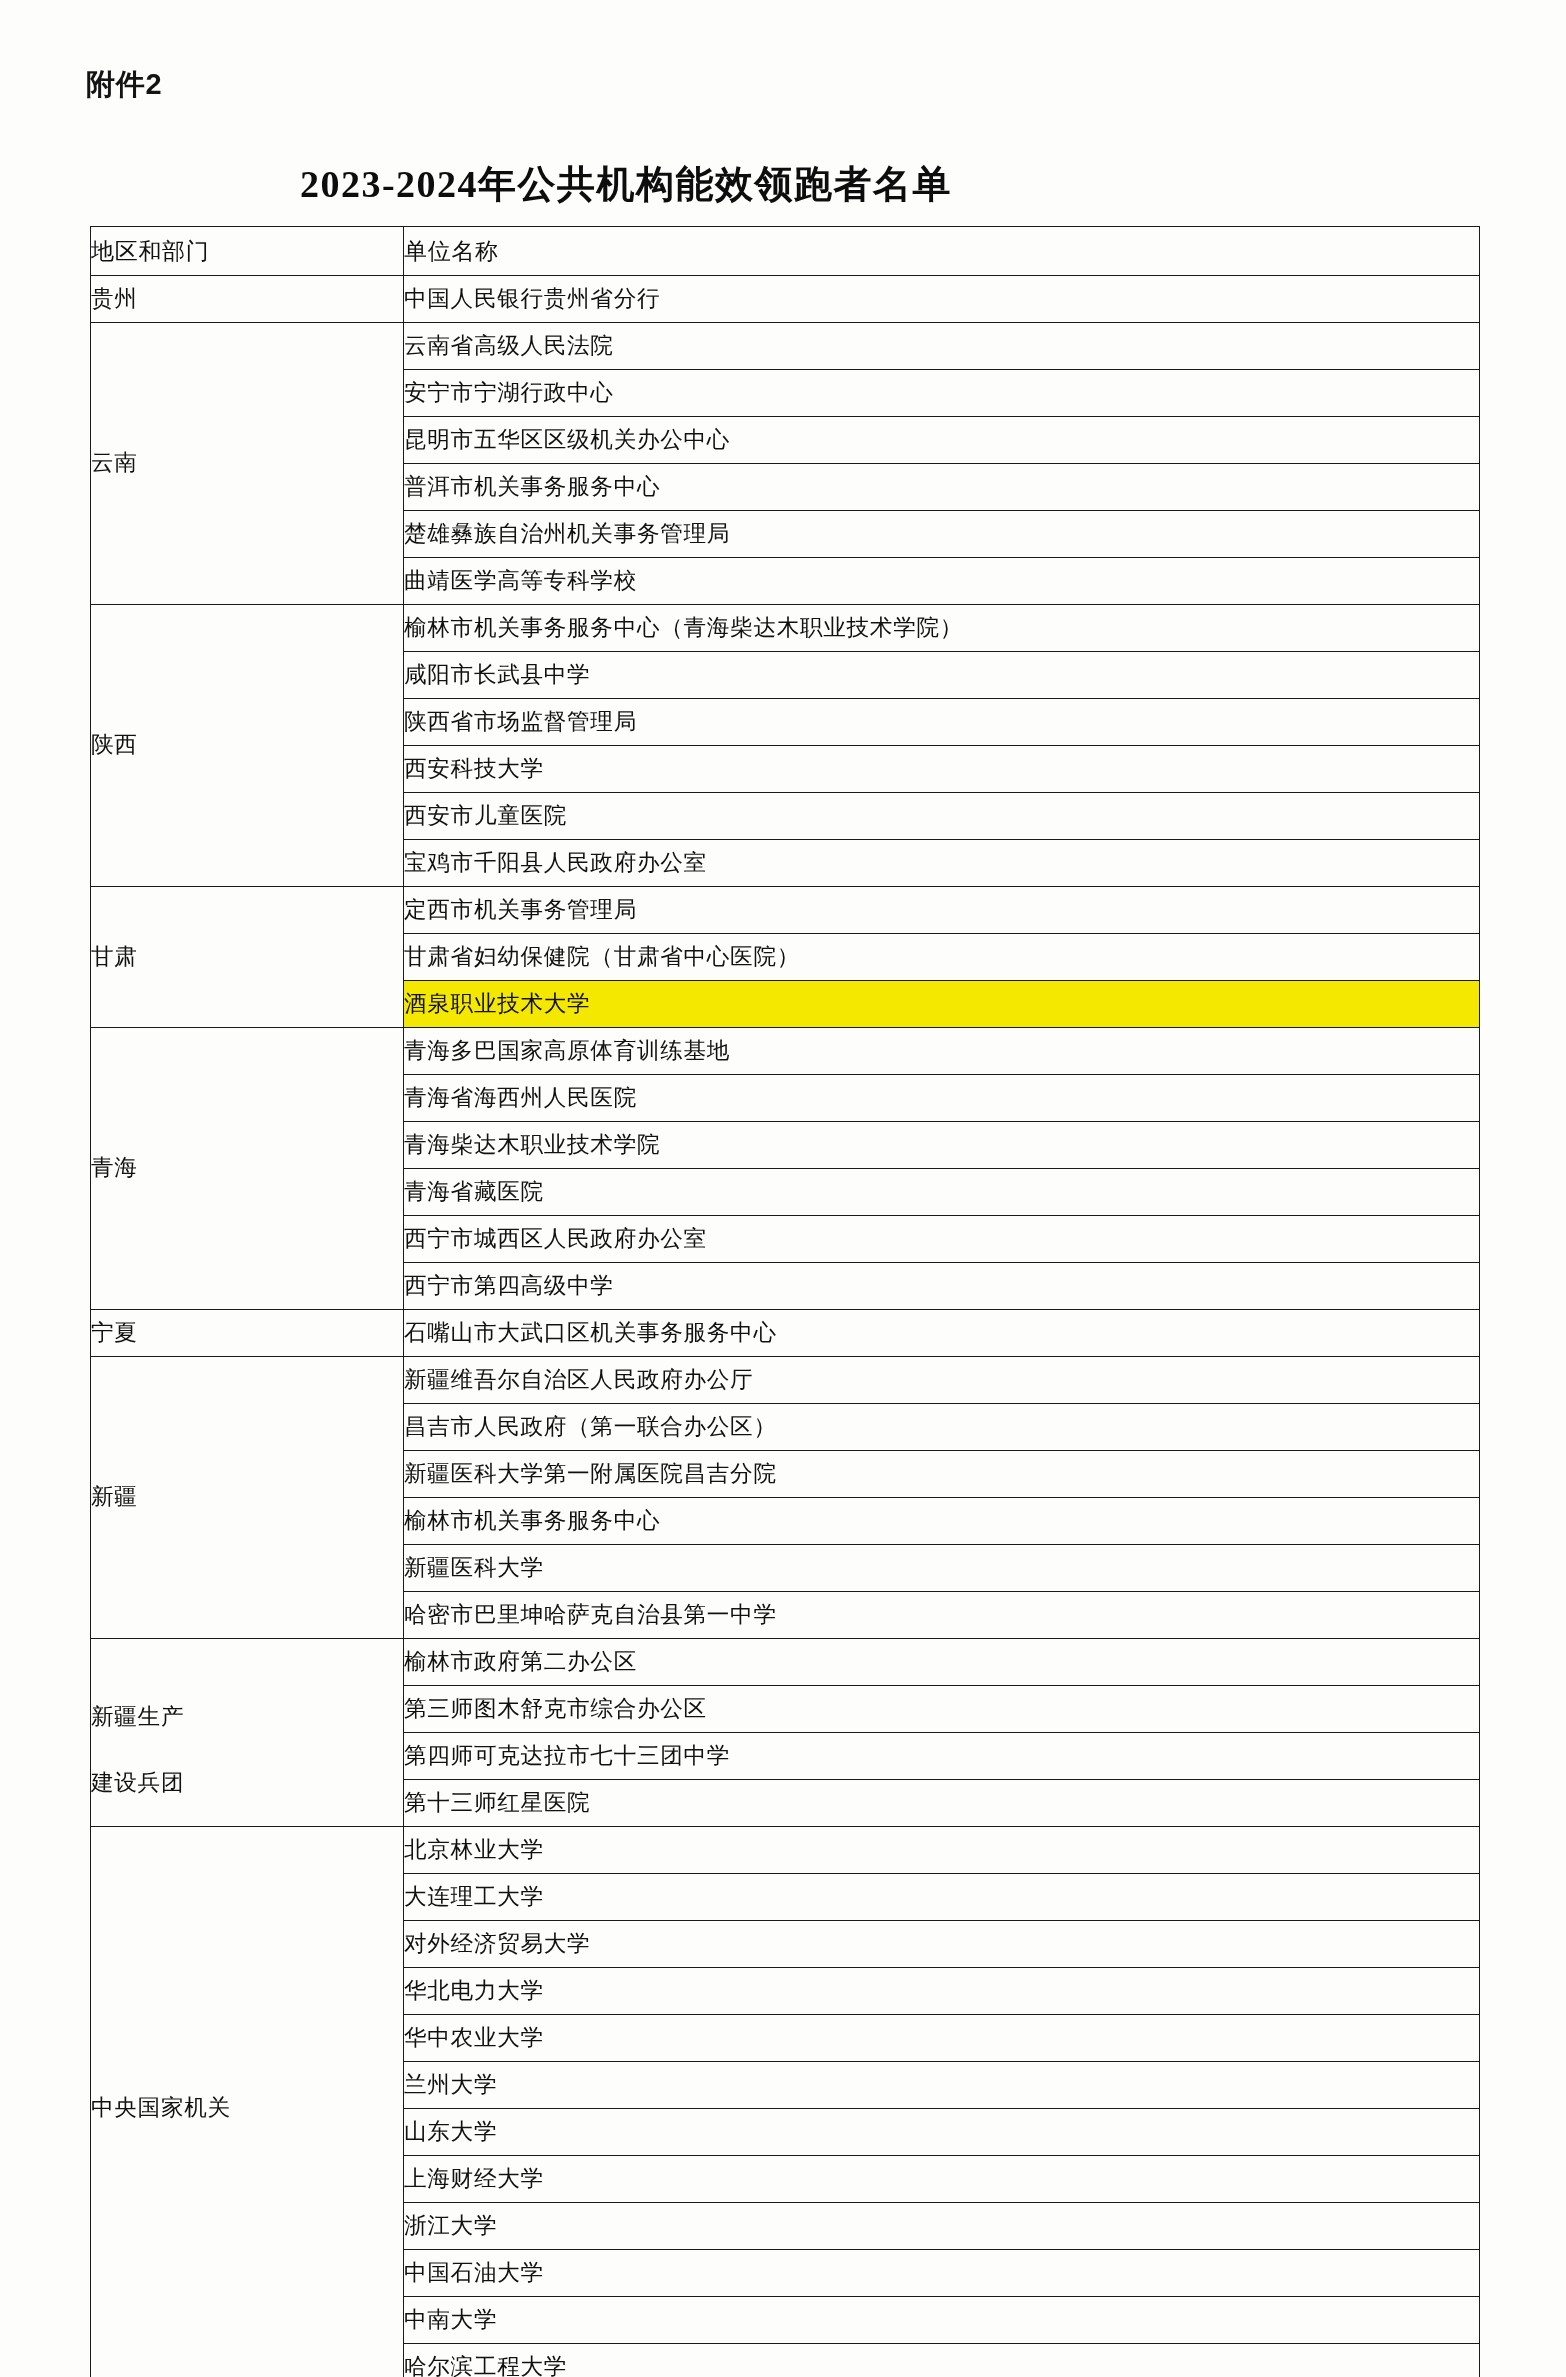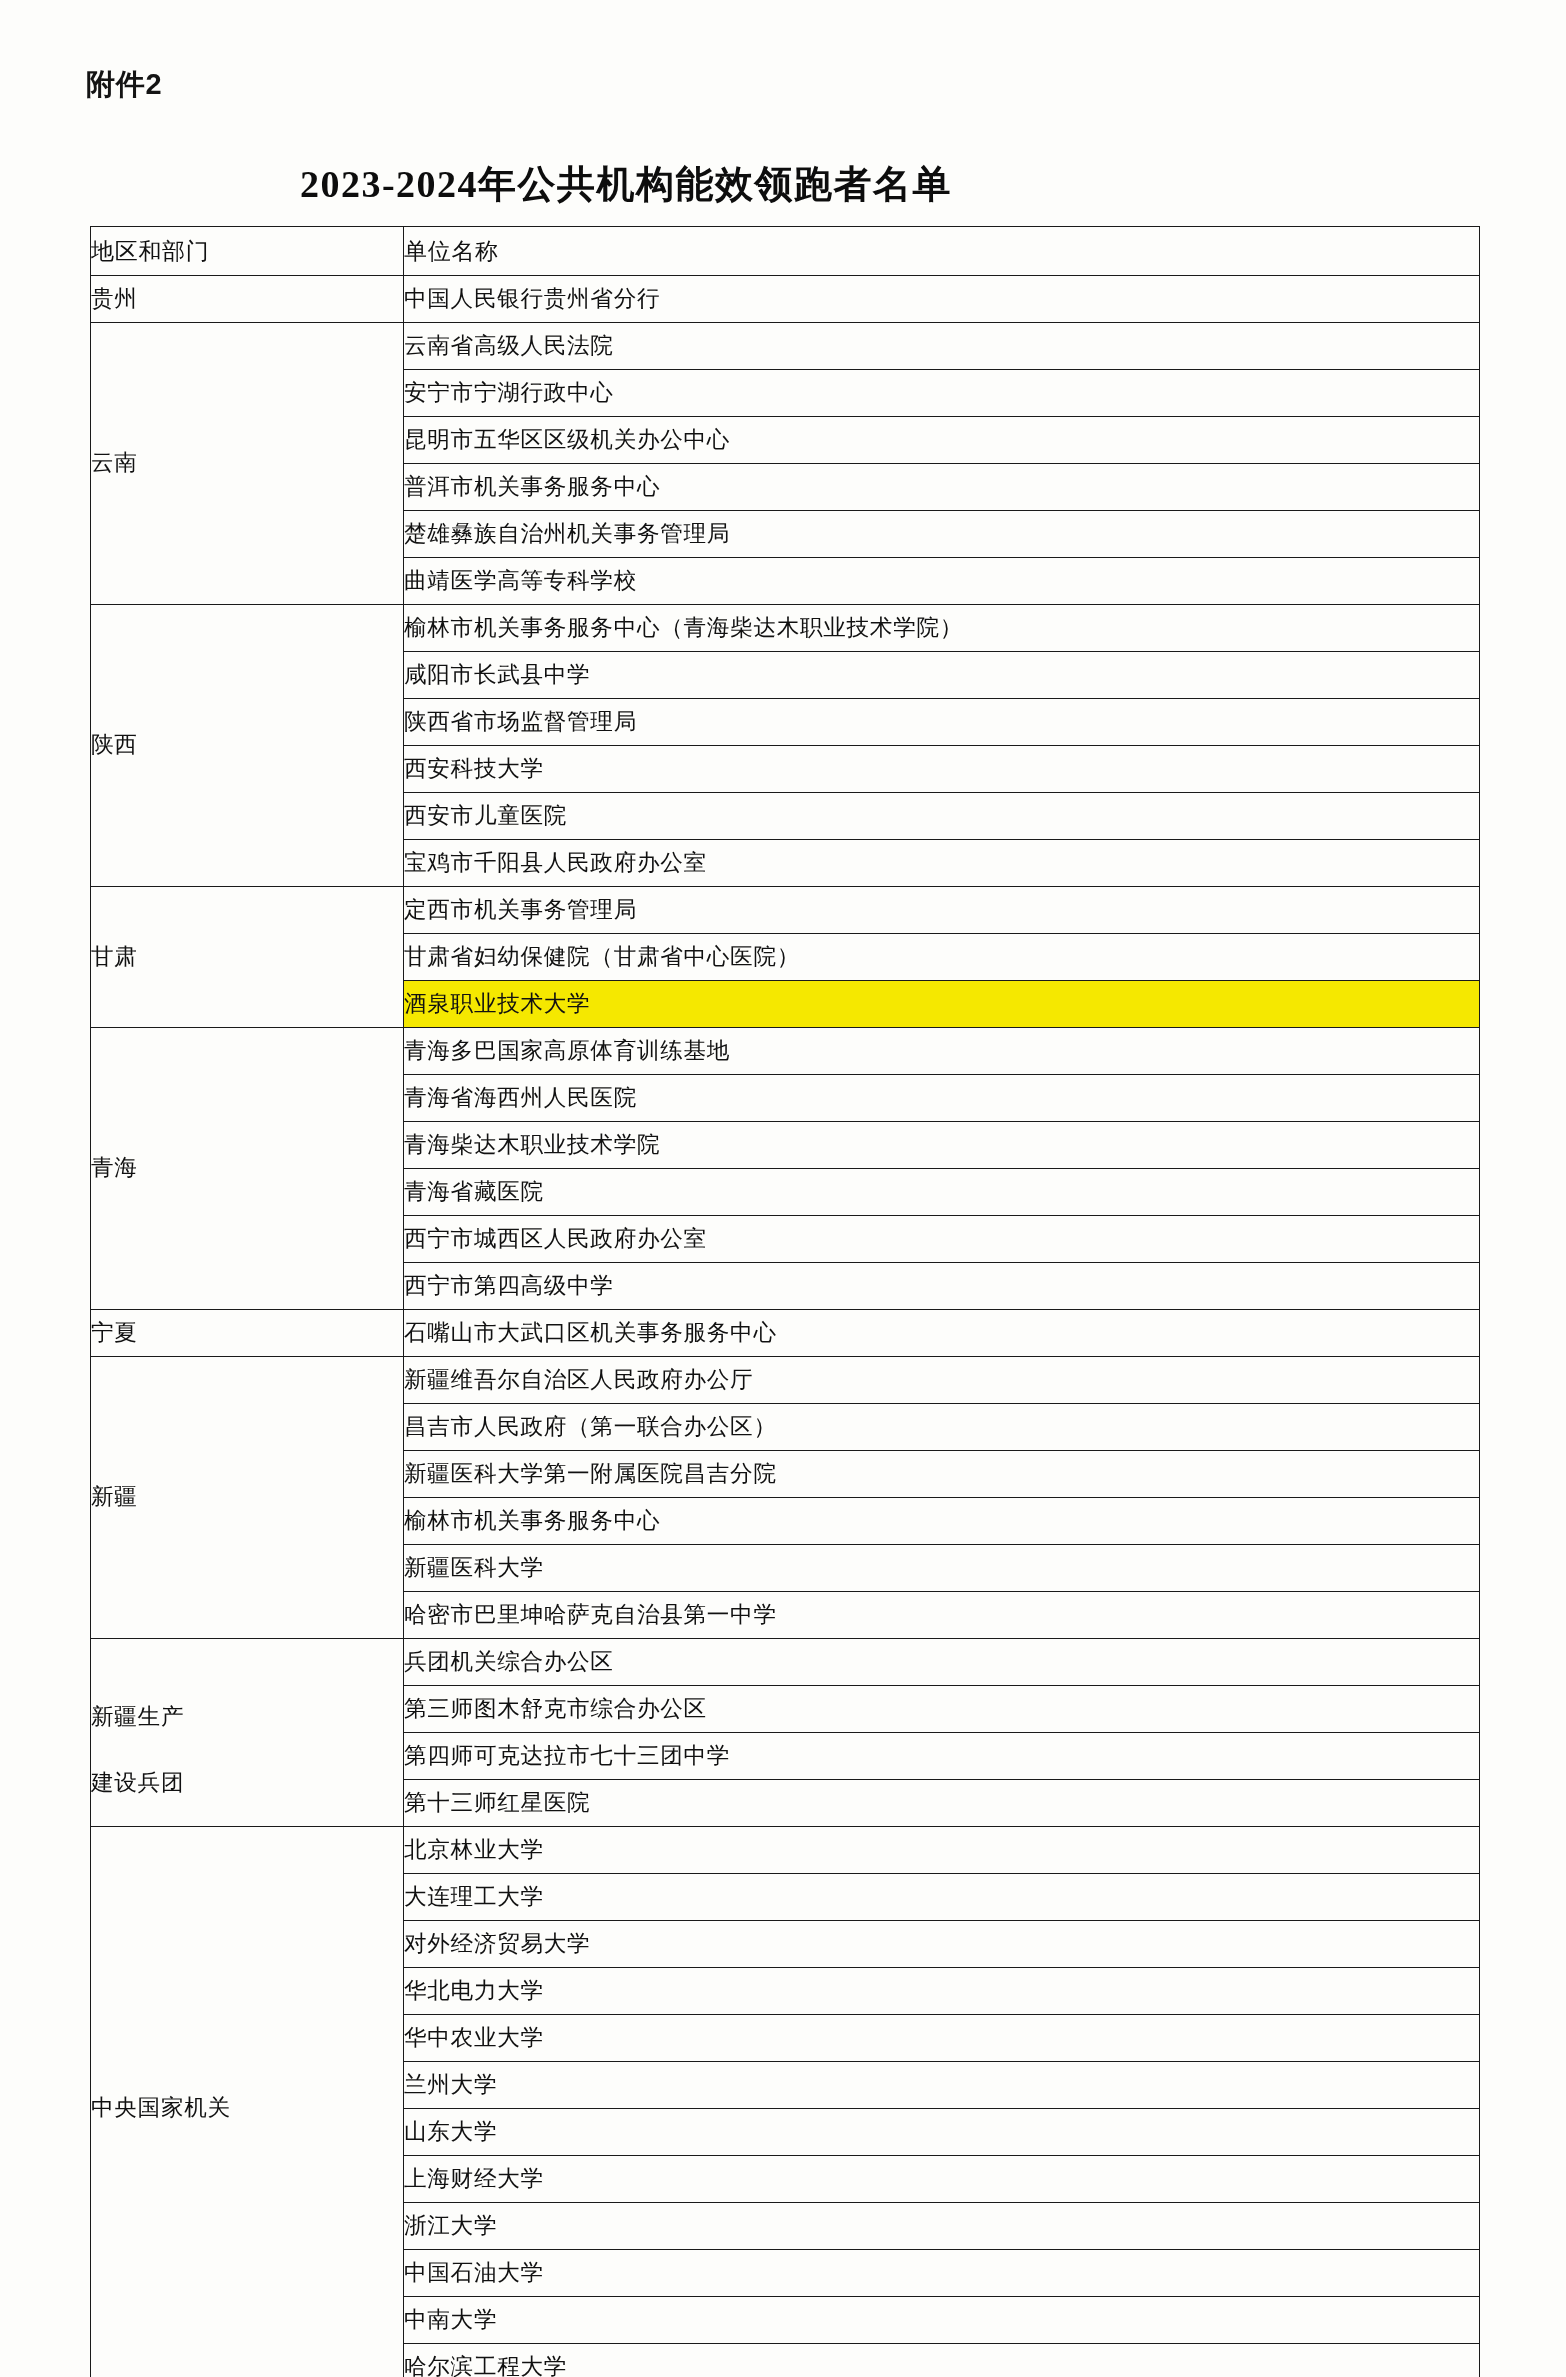--- a/index.html
+++ b/index.html
@@ -203,21 +203,21 @@
             <td class="thick-right">新疆医科大学</td>
           </tr>
           <tr>
             <td class="thick-right">哈密市巴里坤哈萨克自治县第一中学</td>
           </tr>
           <tr>
             <td class="region-cell thick-left" rowspan="4">
               <span class="two-line">新疆生产</span>
               <span class="two-line">建设兵团</span>
             </td>
-            <td class="thick-right">兵团机关综合办公区</td>
+            <td class="thick-right">榆林市政府第二办公区</td>
           </tr>
           <tr>
             <td class="thick-right">第三师图木舒克市综合办公区</td>
           </tr>
           <tr>
             <td class="thick-right">第四师可克达拉市七十三团中学</td>
           </tr>
           <tr>
             <td class="thick-right">第十三师红星医院</td>
           </tr>

